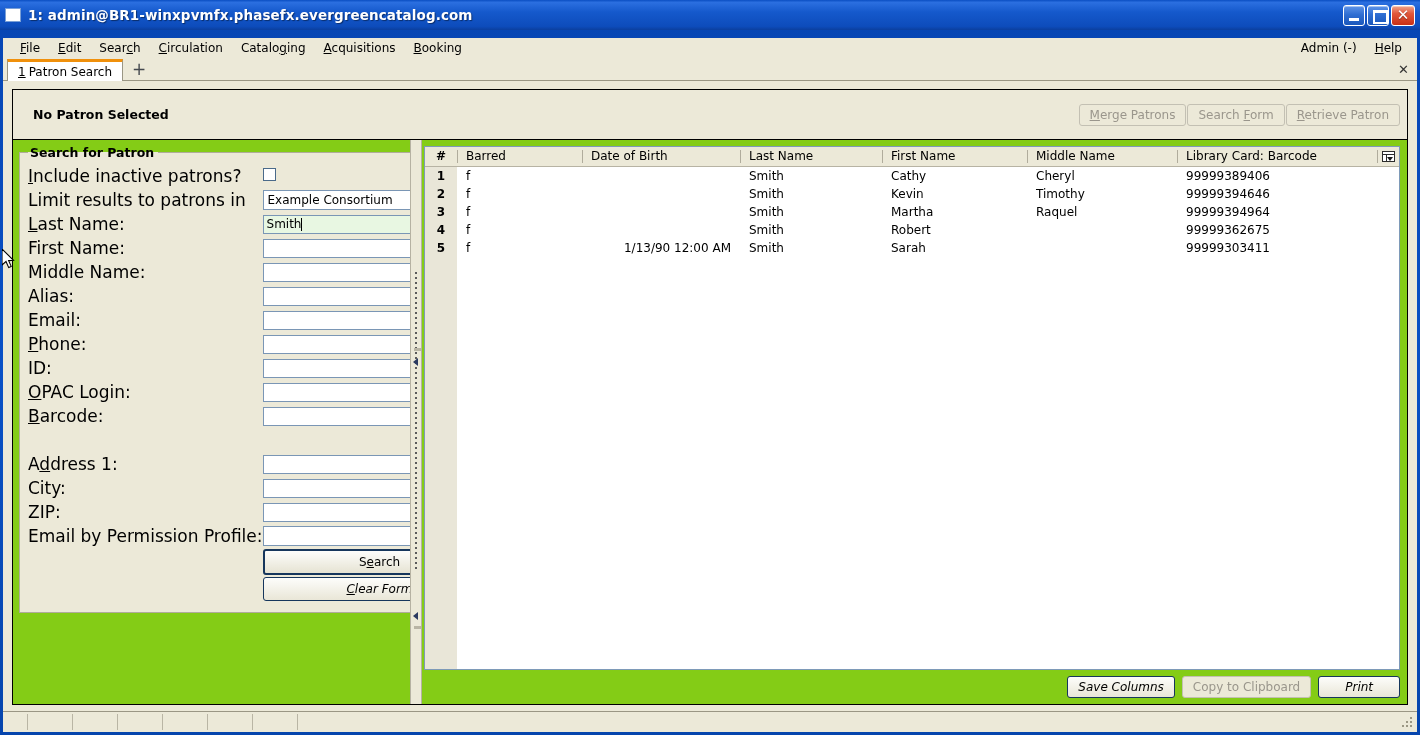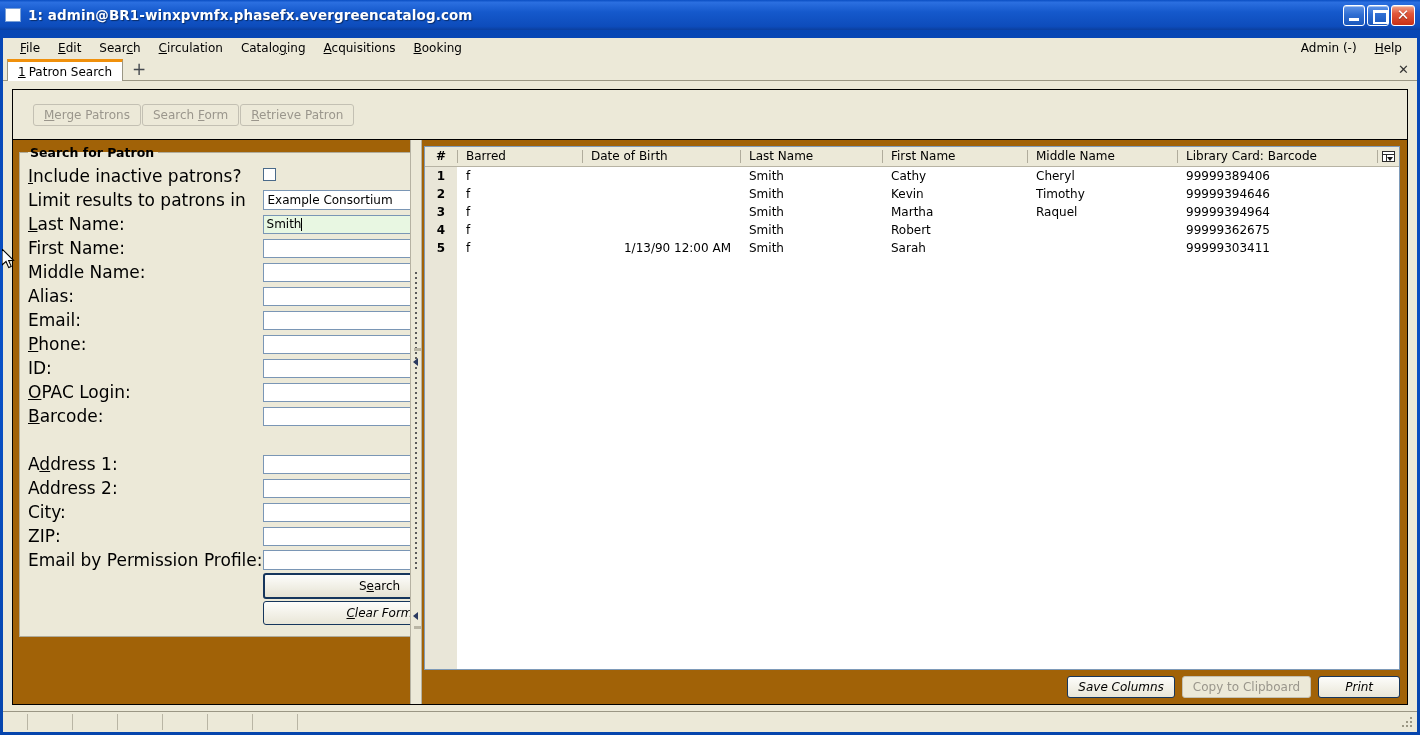--- a/index.html
+++ b/index.html
@@ -184,21 +184,21 @@
     background: linear-gradient(to bottom,#fdfdfb,#e9e6d7);
     font-style: italic;
   }
 
   
   .split {
     flex: 1 1 auto;
     display: flex;
     border: 1px solid #000000;
     border-top: 1px solid #000;
-    background: #a16207;
+    background: #84cc16;
     overflow: hidden;
     min-height: 0;
   }
   .left-pane {
     width: 397px;
     flex: 0 0 397px;
     padding: 5px 6px 6px 6px;
     display: flex; flex-direction: column;
     overflow: hidden;
   }
@@ -471,20 +471,21 @@
         <span>Patron Search</span>
       </div>
       <div class="tab-add">+</div>
       <div class="tab-spacer"></div>
       <div class="tab-close">✕</div>
     </div>
 
     <div class="content">
 
       <div class="patron-header">
+        <div class="patron-header-title">No Patron Selected</div>
         <div class="hdr-buttons">
           <div class="xbtn disabled"><span class="u">M</span>erge Patrons</div>
           <div class="xbtn disabled">Search <span class="u">F</span>orm</div>
           <div class="xbtn disabled"><span class="u">R</span>etrieve Patron</div>
         </div>
       </div>
 
       <div class="split">
 
         <div class="left-pane">
@@ -544,24 +545,20 @@
               </tr>
               <tr>
                 <td class="lab"><span class="u">B</span>arcode:</td>
                 <td><input class="xinput" type="text" value="" style=""></td>
               </tr>
               <tr class="spacer-row">
                     <td colspan="2"></td>
                   </tr>
               <tr>
                 <td class="lab">A<span class="u">d</span>dress 1:</td>
-                <td><input class="xinput" type="text" value="" style=""></td>
-              </tr>
-              <tr>
-                <td class="lab">Address 2:</td>
                 <td><input class="xinput" type="text" value="" style=""></td>
               </tr>
               <tr>
                 <td class="lab">City:</td>
                 <td><input class="xinput" type="text" value="" style=""></td>
               </tr>
               <tr>
                 <td class="lab">ZIP:</td>
                 <td><input class="xinput" type="text" value="" style=""></td>
               </tr>

